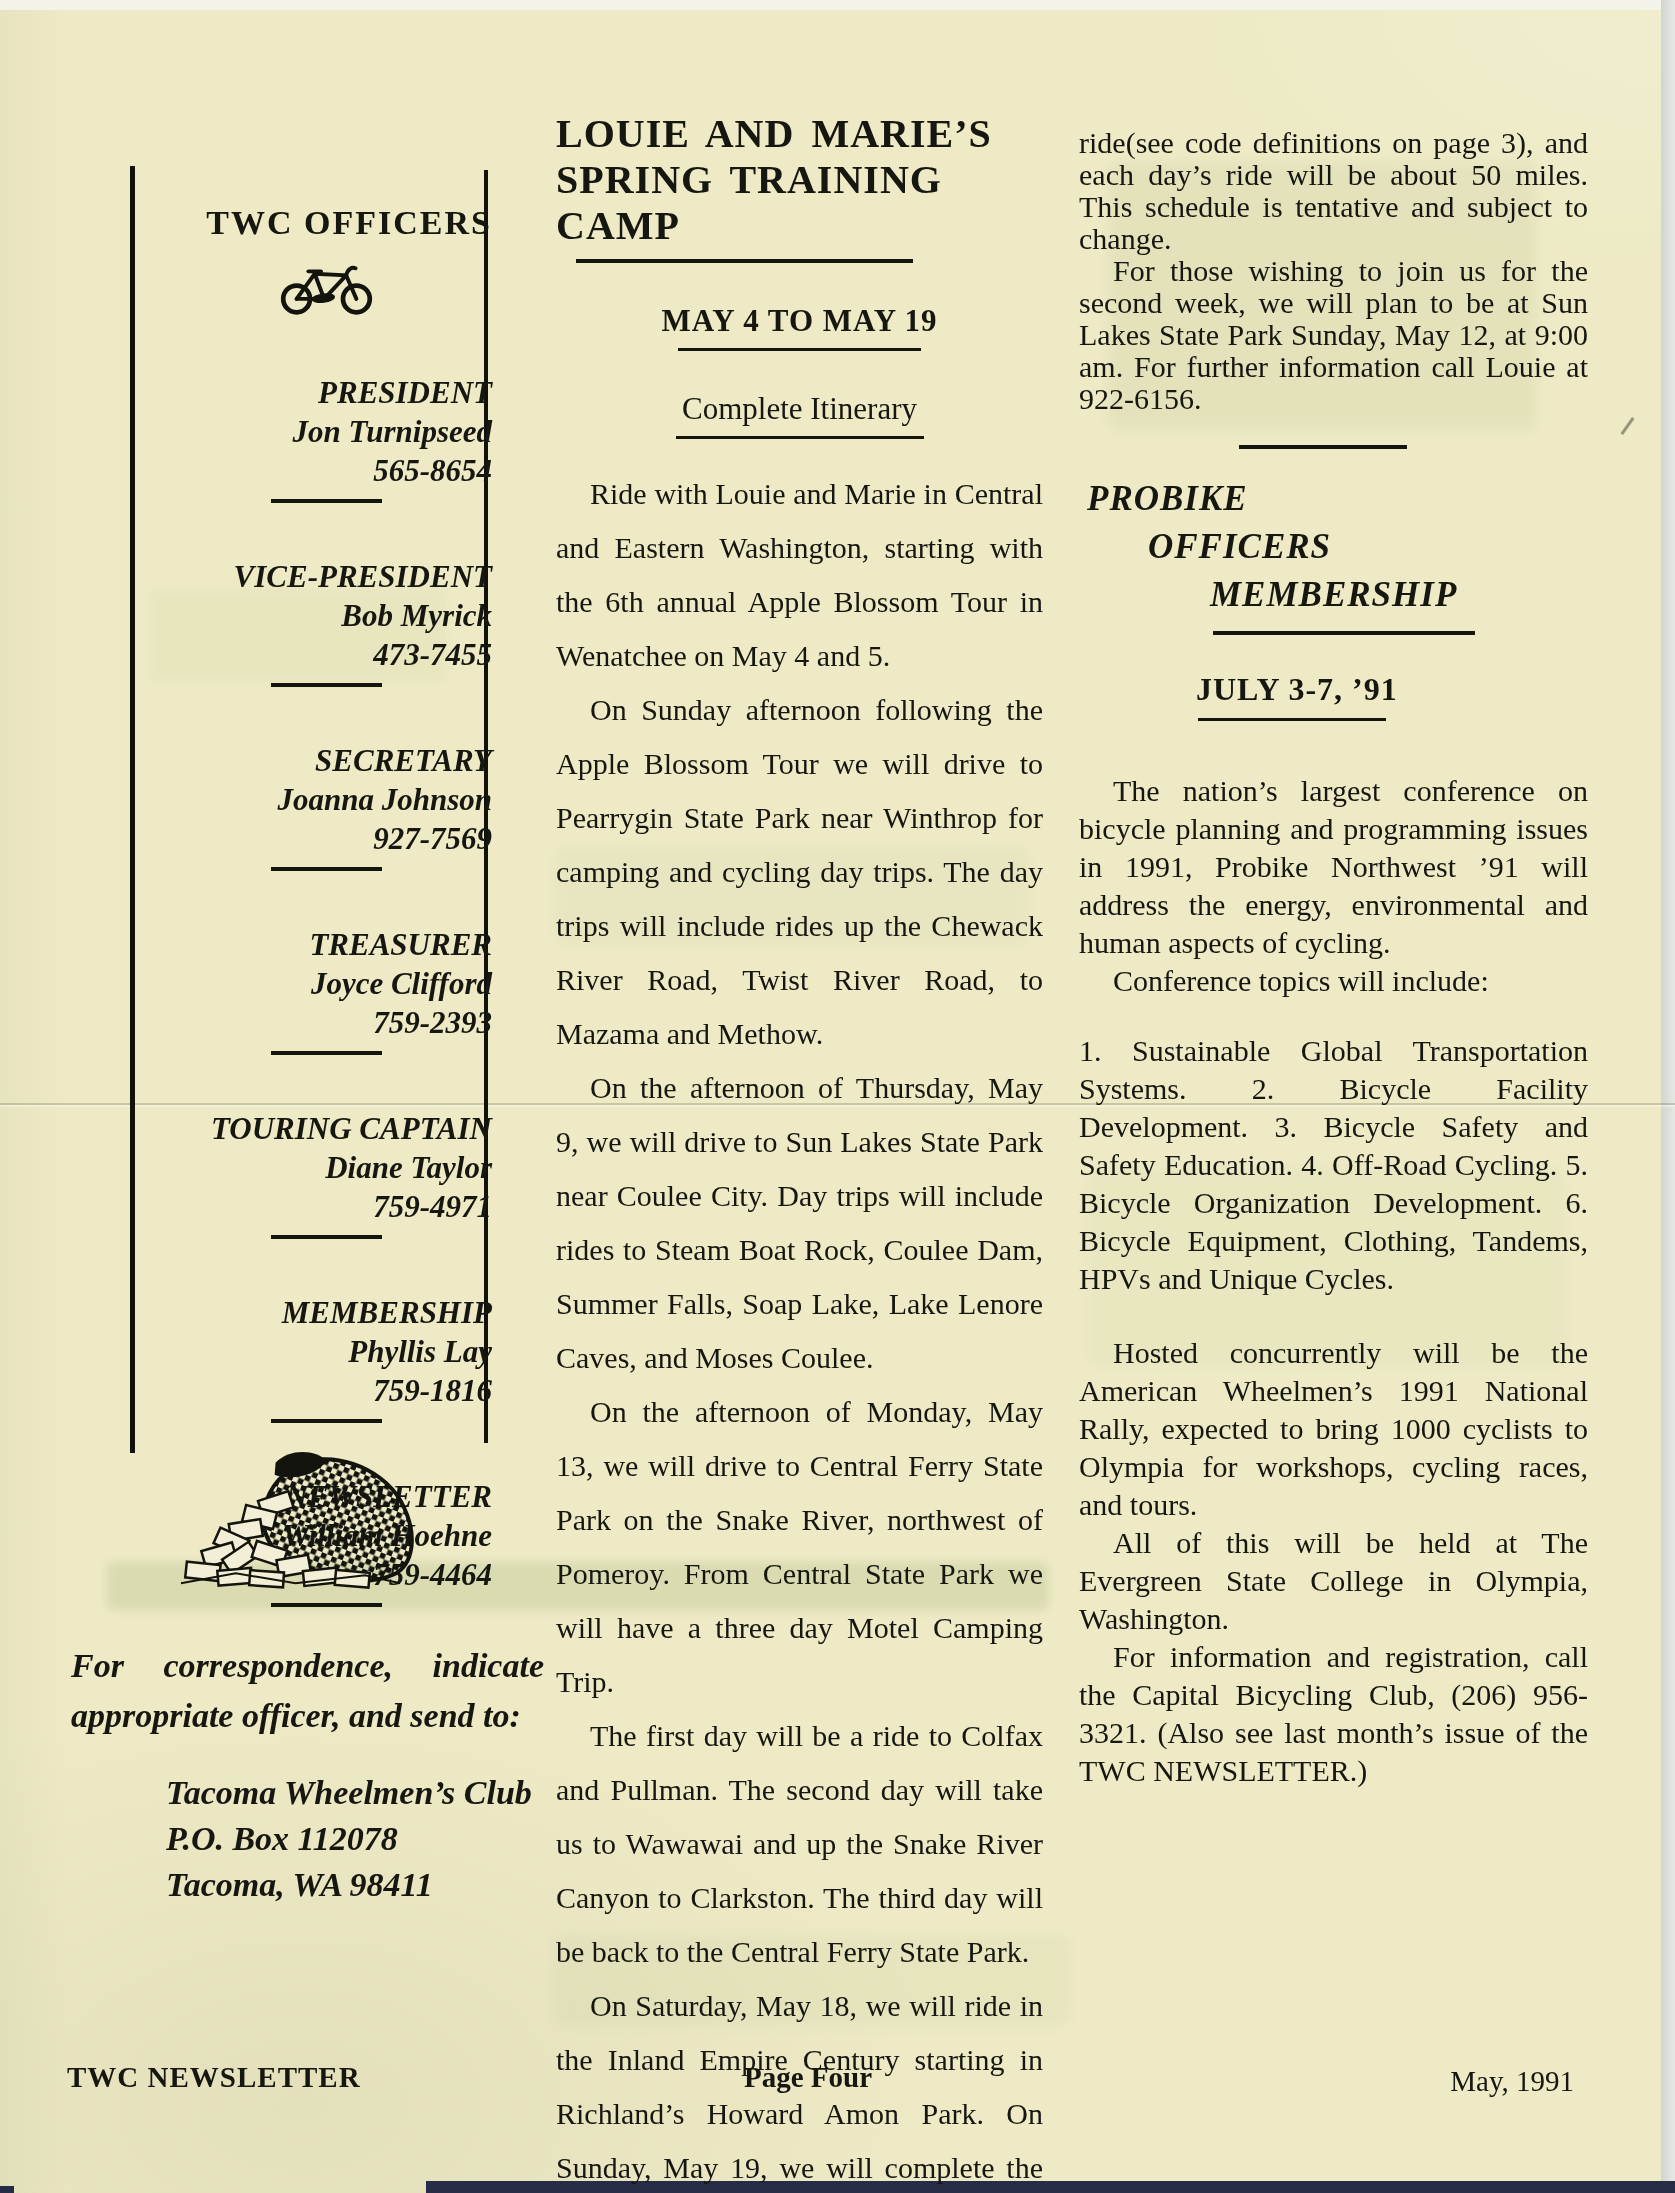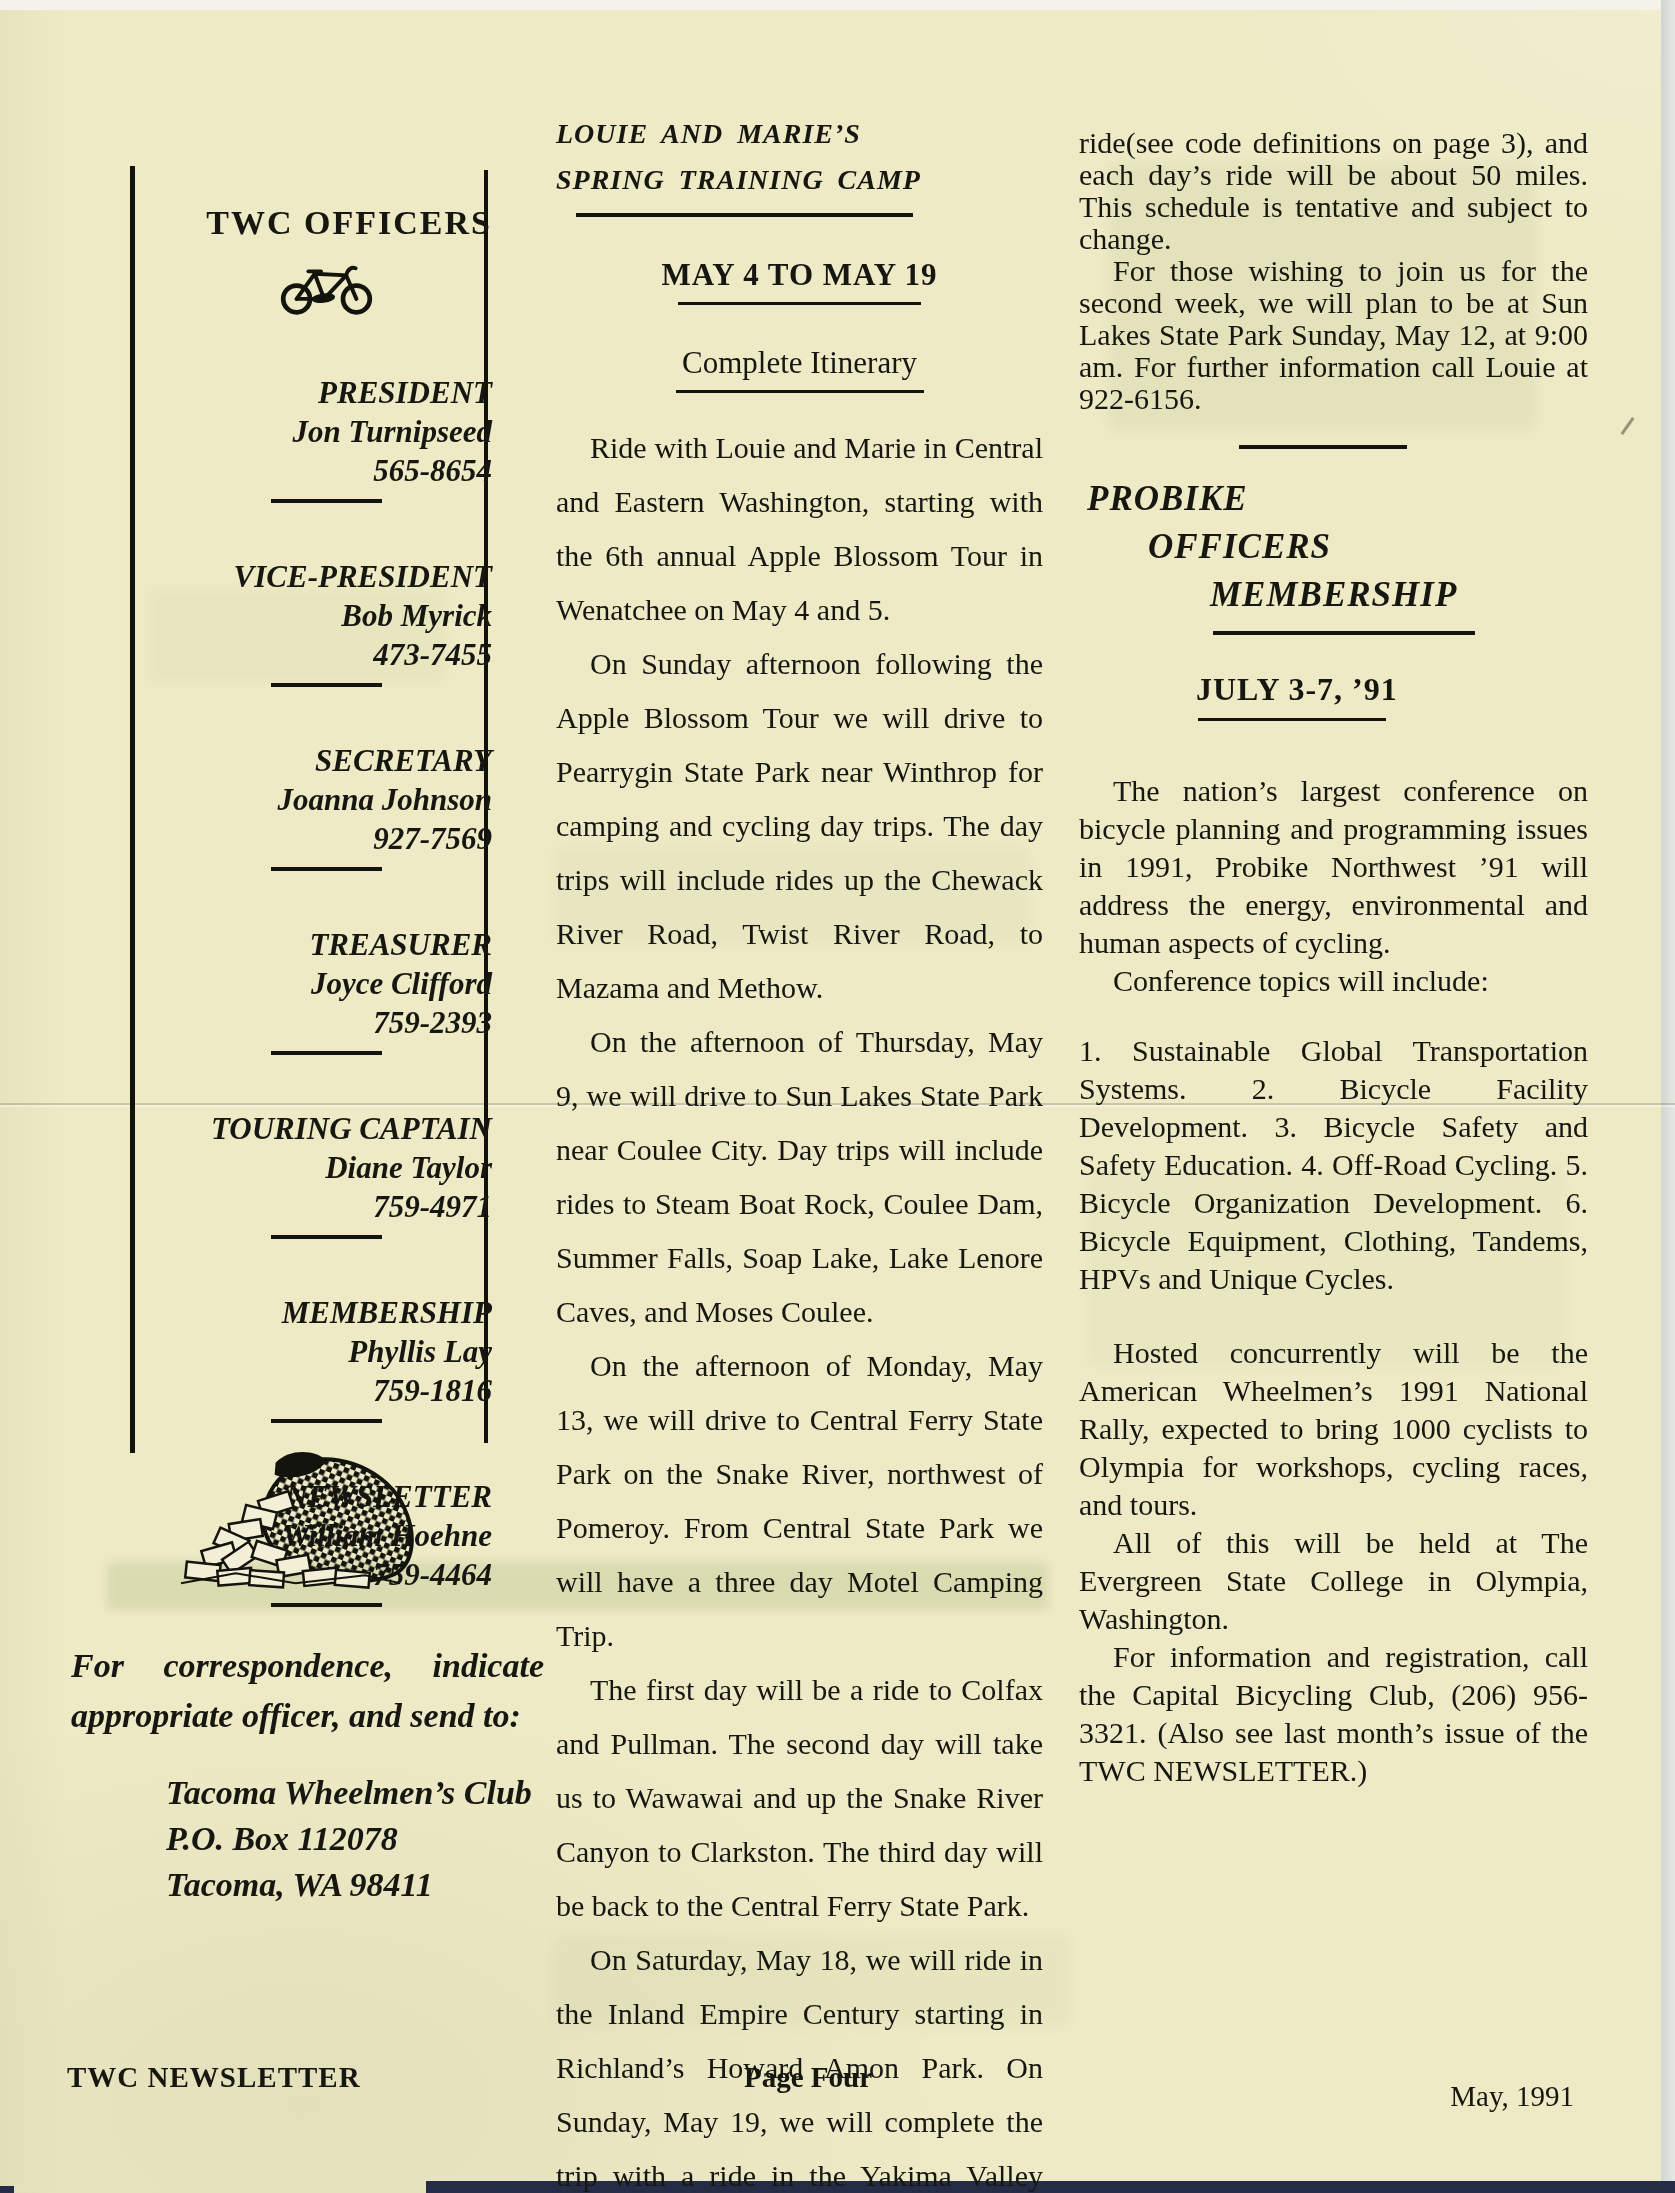--- a/index.html
+++ b/index.html
@@ -42,21 +42,21 @@
 
   
   #correspondence{position:absolute;left:71px;top:1641px;width:473px;
     font-size:34px;font-weight:bold;font-style:italic;line-height:50px;
     text-align:justify;}
   #address{position:absolute;left:166px;top:1770px;
     font-size:34px;font-weight:bold;font-style:italic;line-height:46px;}
 
   
   #col-mid{position:absolute;left:556px;top:111px;width:487px;}
-  .art-title{font-size:28px;font-weight:bold;font-style:italic;line-height:46px;
+  .art-title{font-size:40px;font-weight:bold;line-height:46px;
     letter-spacing:1px;word-spacing:6px;}
   .rule{background:#15150f;height:4px;}
   .mid-title-rule{width:337px;margin:10px 0 0 20px;}
   .center{text-align:center;}
   .sub-date{margin-top:40px;font-size:31px;font-weight:bold;letter-spacing:1px;}
   .sub-rule{width:243px;margin:9px auto 0 auto;height:3px;}
   .sub-itin{margin-top:40px;font-size:31px;}
   .body{margin-top:28px;font-size:30px;line-height:54px;text-align:justify;}
   .body p{margin:0;text-indent:34px;}
 
@@ -74,21 +74,21 @@
   .july-rule{width:188px;height:3px;margin:10px 0 0 119px;}
   .body2{margin-top:51px;font-size:30px;line-height:38px;text-align:justify;}
   .body2 p{margin:0;text-indent:34px;}
   .body2 p.nolist{text-indent:0;margin-top:32px;}
   .body2 p.gap{margin-top:36px;}
 
   
   .footer-item{position:absolute;font-size:29px;}
   #footer-left{left:67px;top:2061px;font-weight:bold;letter-spacing:1px;}
   #footer-center{left:744px;top:2061px;font-weight:bold;}
-  #footer-right{right:101px;top:2065px;margin-top:15px;}
+  #footer-right{right:101px;top:2065px;}
 
   
   .ghost{position:absolute;background:rgba(128,150,88,.09);filter:blur(6px);border-radius:8px;}
   .ghost-strong{position:absolute;background:rgba(122,148,82,.17);filter:blur(4px);border-radius:6px;}
   .crease{position:absolute;left:0;top:1103px;width:100%;height:2px;
     background:rgba(105,105,75,.28);box-shadow:0 2px 0 rgba(255,255,255,.35);}
   .pen-mark{position:absolute;background:#4a4a40;opacity:.55;}
 </style>
 </head>
 <body>

